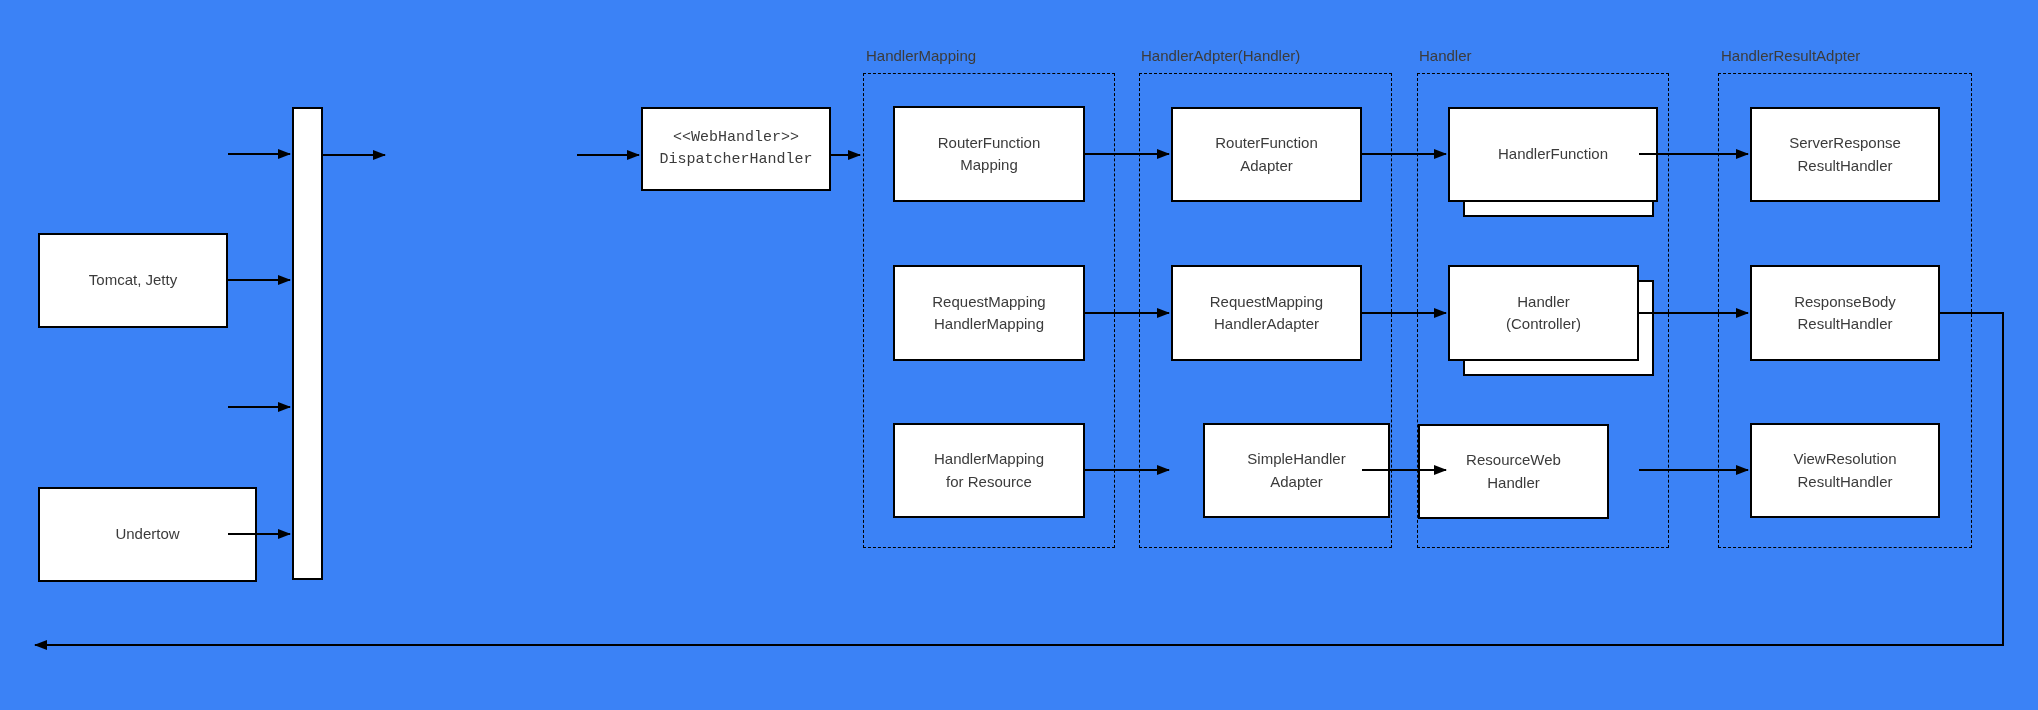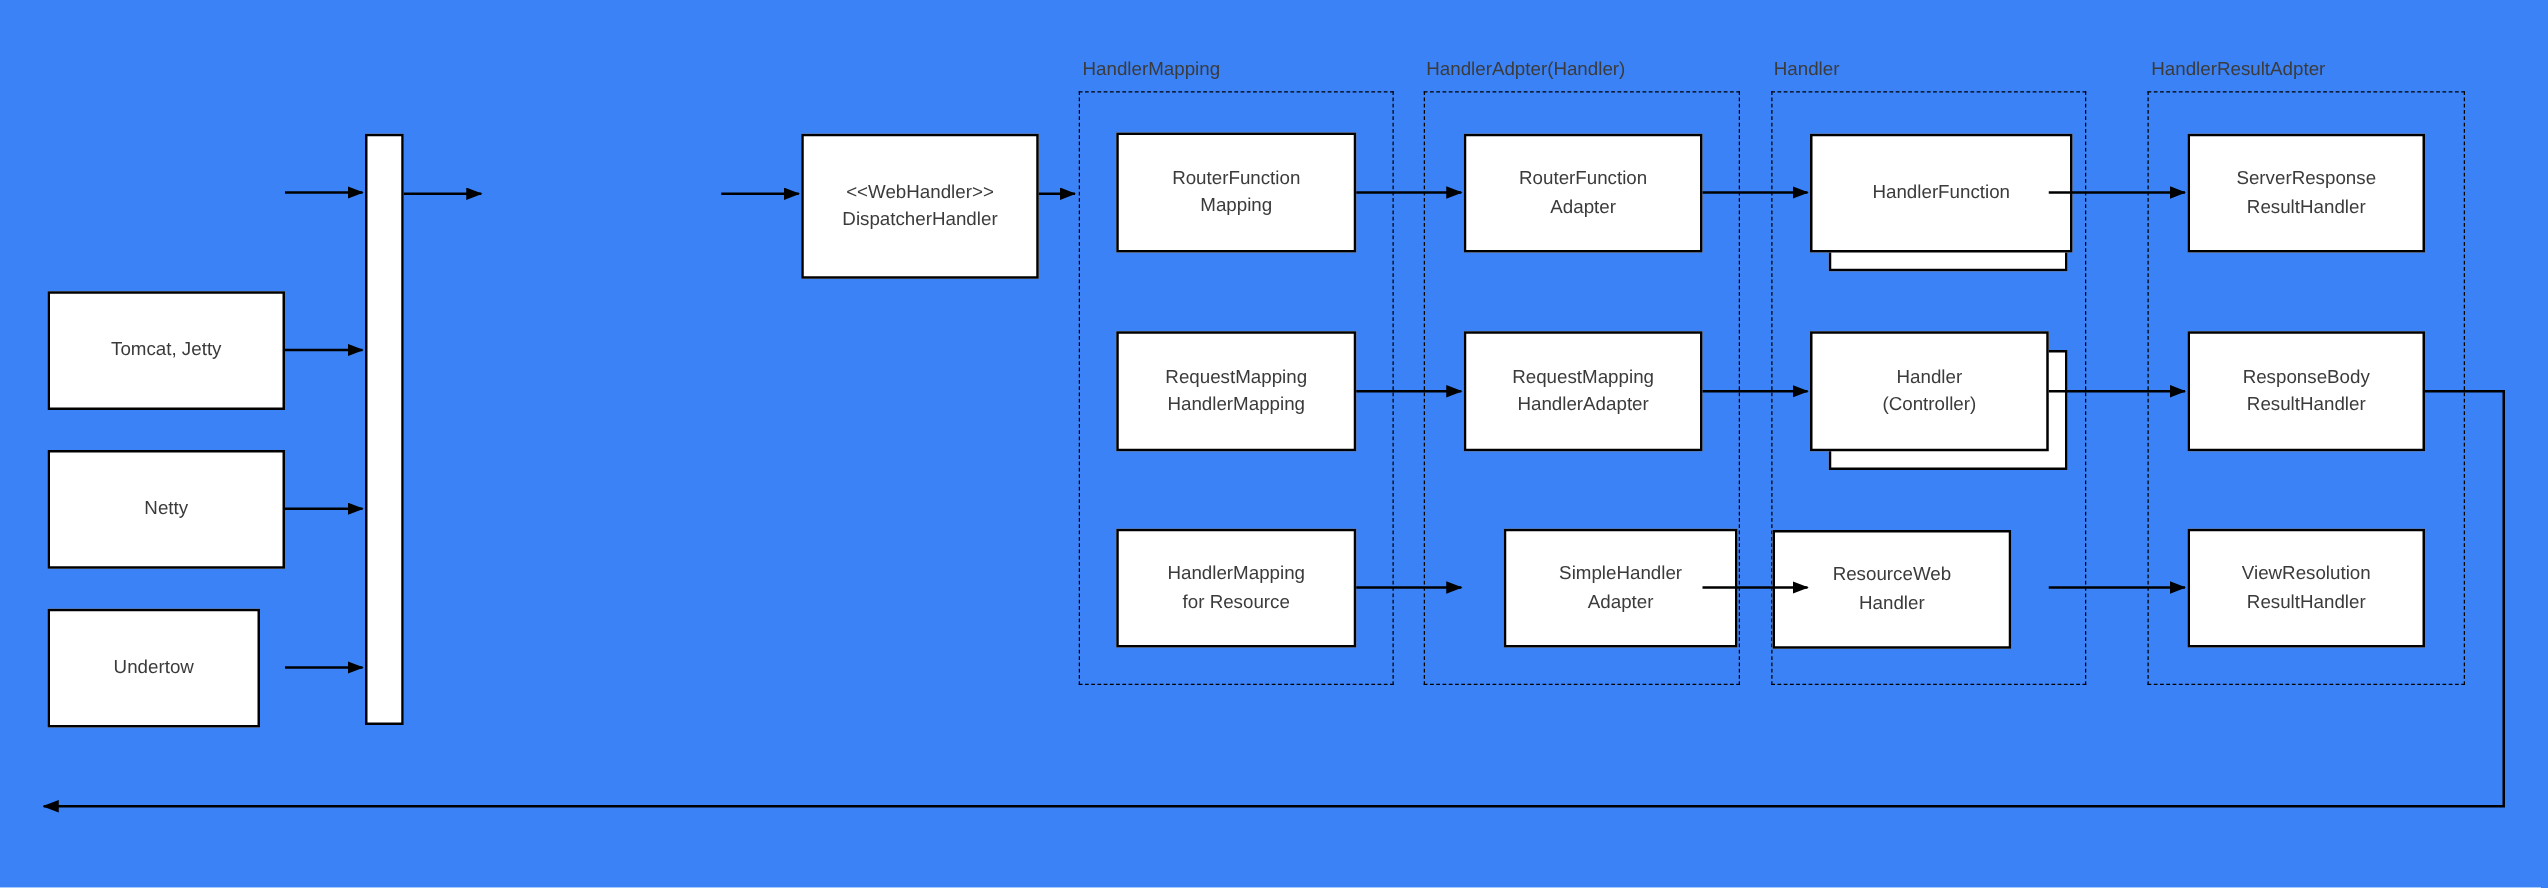--- a/index.html
+++ b/index.html
@@ -48,26 +48,25 @@
   <div class="group" style="left:1417px; top:73px; width:252px; height:475px;"></div>
   <div class="group-label" style="left:1419px; top:47px;">Handler</div>
 
   <div class="group" style="left:1718px; top:73px; width:254px; height:475px;"></div>
   <div class="group-label" style="left:1721px; top:47px;">HandlerResultAdpter</div>
 
   <div class="shadow-node" style="left:1463px; top:122px; width:191px; height:95px;"></div>
   <div class="shadow-node" style="left:1463px; top:280px; width:191px; height:96px;"></div>
 
   <div class="node" style="left:38px; top:233px; width:190px; height:95px;">Tomcat, Jetty</div>
-  <div class="node" style="left:38px; top:360px; width:190px; height:95px;">Netty</div>
-  <div class="node" style="left:38px; top:487px; width:170px; height:95px;">Undertow</div>
+  <div class="node" style="left:38px; top:487px; width:219px; height:95px;">Undertow</div>
 
   <div class="bus" style="left:292px; top:107px; width:31px; height:473px;"></div>
 
-  <div class="node" style="left:641px; top:107px; width:190px; height:116px;">&lt;&lt;WebHandler&gt;&gt;
+  <div class="node" style="left:641px; top:107px; width:190px; height:84px;font-family:Liberation Mono, monospace;">&lt;&lt;WebHandler&gt;&gt;
 DispatcherHandler</div>
 
   <div class="node" style="left:893px; top:106px; width:192px; height:96px;">RouterFunction
 Mapping</div>
   <div class="node" style="left:893px; top:265px; width:192px; height:96px;">RequestMapping
 HandlerMapping</div>
   <div class="node" style="left:893px; top:423px; width:192px; height:95px;">HandlerMapping
 for Resource</div>
 
   <div class="node" style="left:1171px; top:107px; width:191px; height:95px;">RouterFunction

